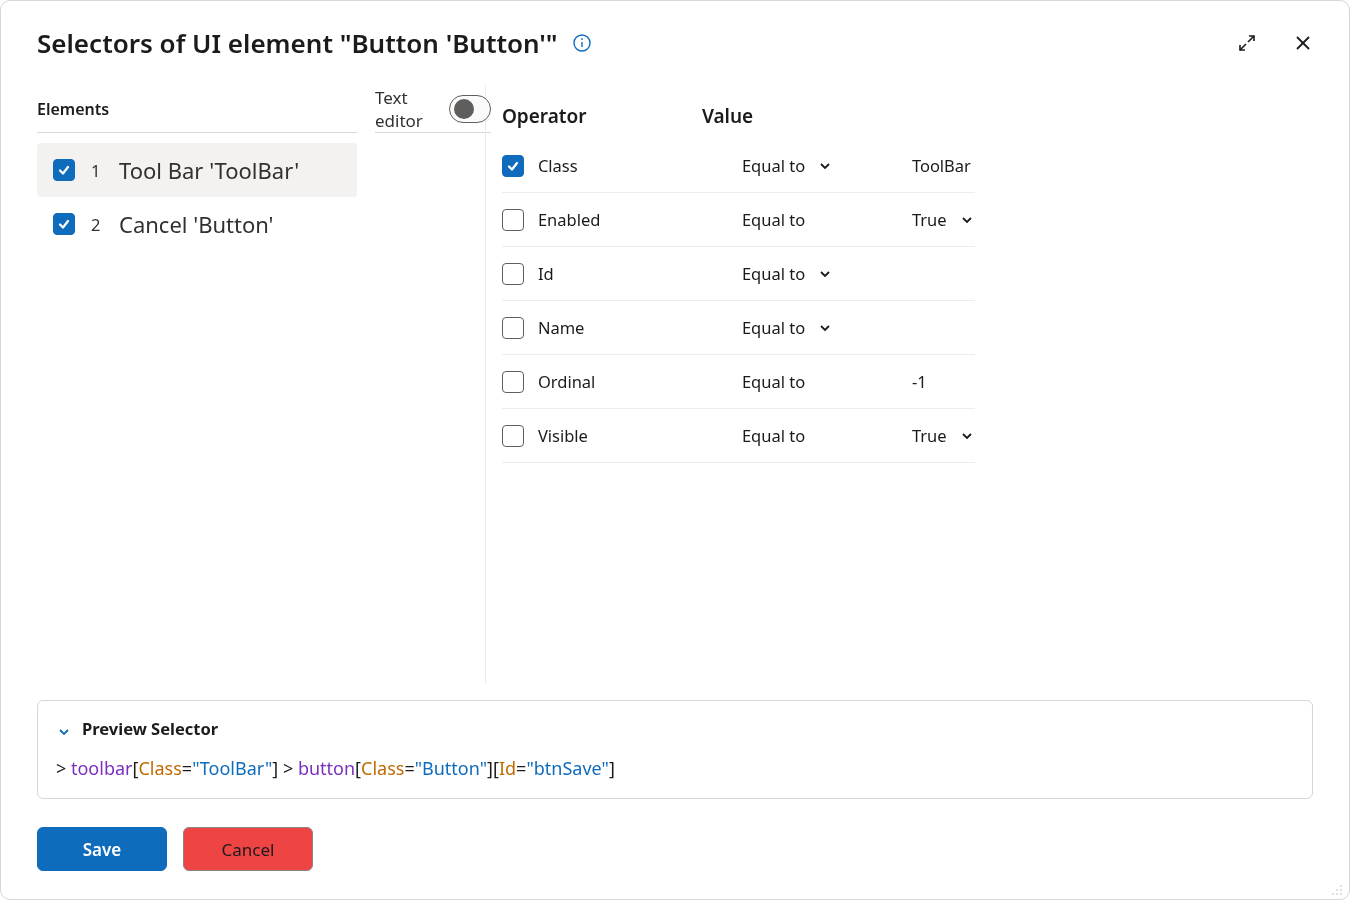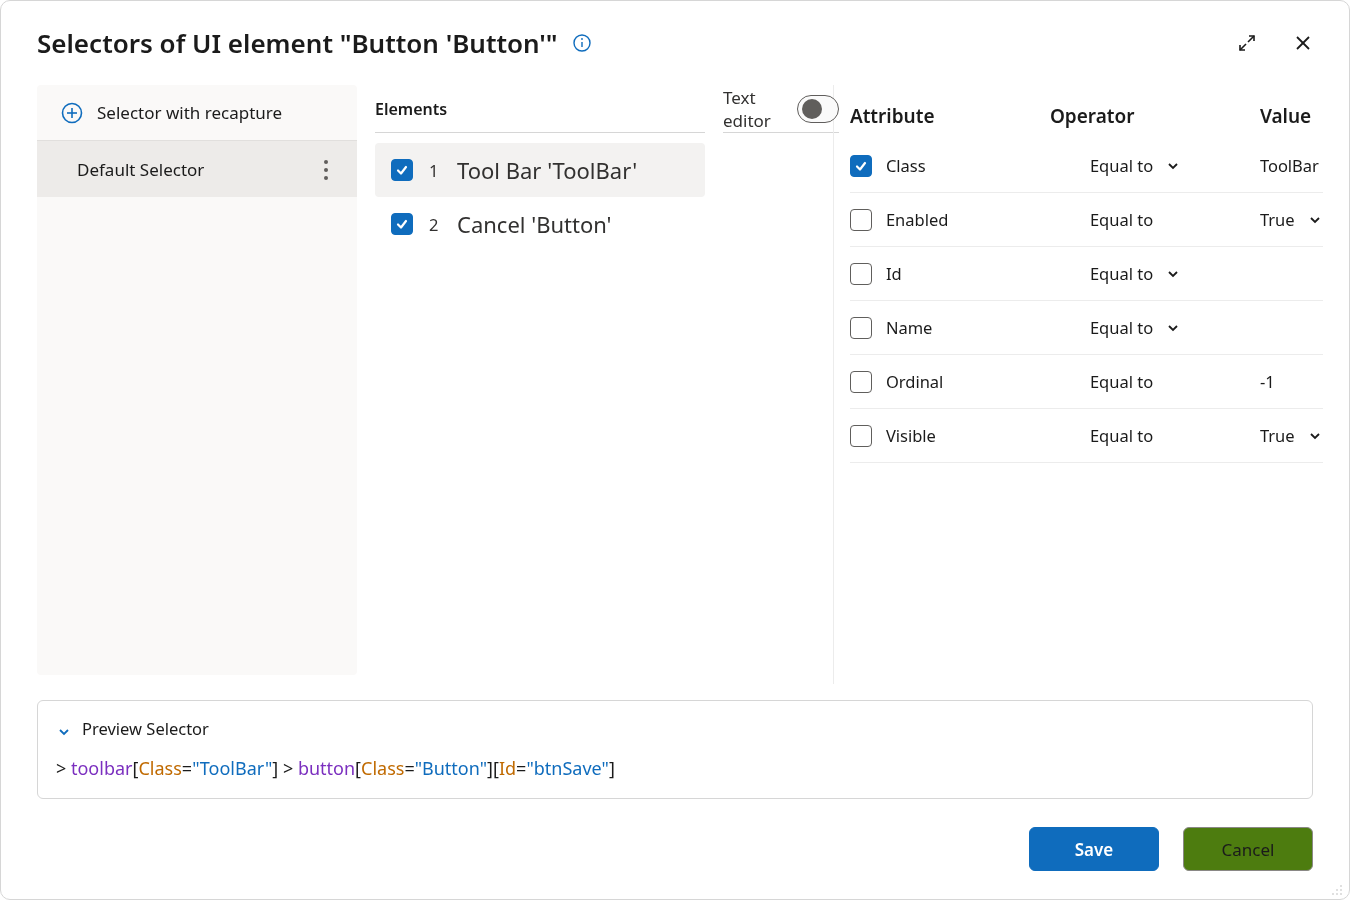--- a/index.html
+++ b/index.html
@@ -87,39 +87,39 @@
   .attr-head .col { font-size: 19px; font-weight: 600; }
   .attr-col-a { display: flex; align-items: center; gap: 14px; font-size: 16.5px; }
   .attr-col-o { display: flex; align-items: center; gap: 12px; font-size: 16.5px; margin-left: 40px; }
   .attr-col-v { display: flex; align-items: center; gap: 12px; font-size: 16.5px; }
   .chevron { width: 16px; height: 16px; display: inline-flex; color: #1b1b1b; }
   
   .preview {
     margin: 16px 36px 0 36px; border: 1px solid #d6d6d6; border-radius: 6px;
     padding: 16px 18px 18px 18px;
   }
-  .preview-head { display: flex; align-items: flex-end; gap: 10px; font-size: 16.5px; margin-bottom: 16px; }
+  .preview-head { display: flex; align-items: flex-end; gap: 10px; font-size: 16.5px; margin-bottom: 16px; font-weight: bold; }
   .preview-head .chevron { color: #0f6cbd; }
   .sel-line { font-size: 18px; font-family: "Segoe UI", system-ui, sans-serif; }
   .tok-punc { color: #1b1b1b; }
   .tok-tag  { color: #7b2fbf; }
   .tok-attr { color: #c06a00; }
   .tok-op   { color: #1b1b1b; }
   .tok-str  { color: #0f6cbd; }
   
   .footer {
-    display: flex; justify-content: flex-end; gap: 24px;
+    display: flex; gap: 16px;
     padding: 28px 36px 28px 36px;
   }
   .btn {
     min-width: 130px; height: 44px; border-radius: 6px; font-size: 17px;
     display: inline-flex; align-items: center; justify-content: center; cursor: pointer;
   }
   .btn-primary { background: #0f6cbd; color: #fff; border: 1px solid #0f6cbd; font-weight: 600; }
-  .btn-secondary { background: #4d7c0f; color: #1b1b1b; border: 1px solid #8a8886; }
+  .btn-secondary { background: #ef4444; color: #1b1b1b; border: 1px solid #8a8886; }
   .resize-grip { position: absolute; right: 6px; bottom: 6px; width: 14px; height: 14px; opacity: .35; }
 </style>
 </head>
 <body>
 
 <div class="window">
   <div class="titlebar">
     <div class="titlebar-left">
       <span class="titlebar-title">Selectors of UI element "Button 'Button'"</span>
       <span class="info-icon">
@@ -143,40 +143,20 @@
         <svg viewBox="0 0 20 20" fill="none" stroke="currentColor" stroke-width="1.8">
           <line x1="4" y1="4" x2="16" y2="16"></line>
             <line x1="16" y1="4" x2="4" y2="16"></line>
         </svg>
       </span>
     </div>
   </div>
 
   <div class="main">
 
-    <div class="sidebar">
-      <div class="side-add">
-        <span class="plus">
-          <svg viewBox="0 0 22 22" fill="none" stroke="currentColor" stroke-width="1.6">
-            <circle cx="11" cy="11" r="9.5"></circle>
-              <line x1="11" y1="6" x2="11" y2="16"></line>
-              <line x1="6" y1="11" x2="16" y2="11"></line>
-          </svg>
-        </span>
-        <span class="side-add-label">Selector with recapture</span>
-      </div>
-      <div class="selector-item">
-        <span class="selector-item-label">Default Selector</span>
-        <span class="kebab">
-            <div></div>
-            <div></div>
-            <div></div>
-          </span>
-      </div>
-    </div>
 
     <div class="elements-panel">
       <div class="elements-header-row">
         <span class="elements-title">Elements</span>
       </div>
       <div class="element-list" id="element-list">
           <div class="element-row active">
             <span class="chk checked">
               <svg viewBox="0 0 14 14" fill="none" stroke="currentColor" stroke-width="2.2" stroke-linecap="round" stroke-linejoin="round">
                 <polyline points="3,7.5 6,10.5 11,4"></polyline>
@@ -199,21 +179,20 @@
 
     <div class="attr-panel">
       <div class="toggle-row">
         <span class="toggle-label">Text editor</span>
         <span class="switch">
             <span class="knob"></span>
           </span>
       </div>
       <div class="attr-table">
         <div class="attr-head">
-          <span class="col">Attribute</span>
           <span class="col">Operator</span>
           <span class="col">Value</span>
         </div>
         <div id="attr-rows">
             <div class="attr-row">
               <div class="attr-col-a">
                 <span class="chk checked">
                   <svg viewBox="0 0 14 14" fill="none" stroke="currentColor" stroke-width="2.2" stroke-linecap="round" stroke-linejoin="round">
                     <polyline points="3,7.5 6,10.5 11,4"></polyline>
                   </svg>

